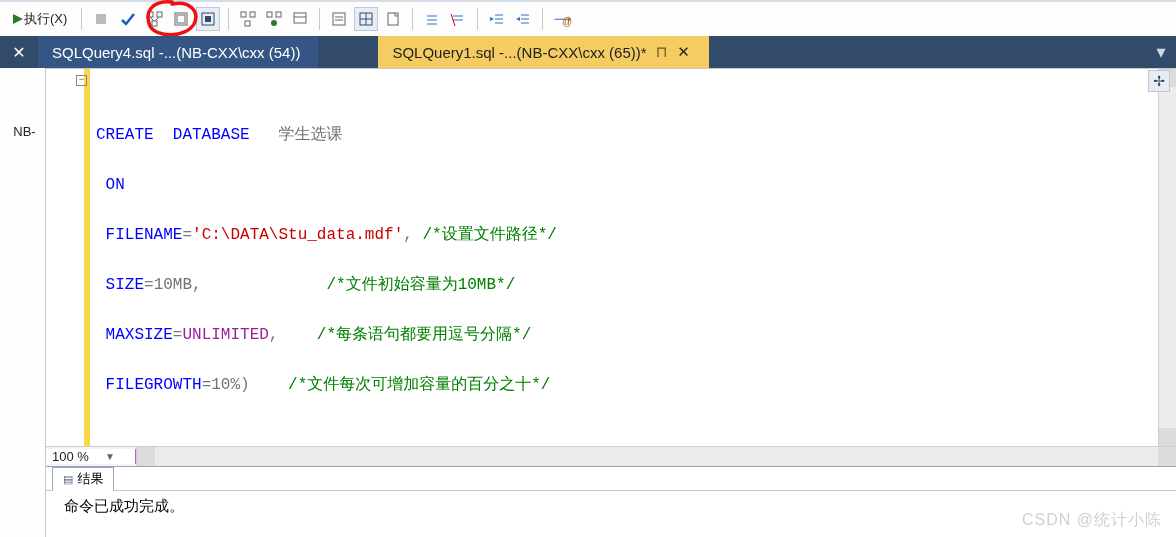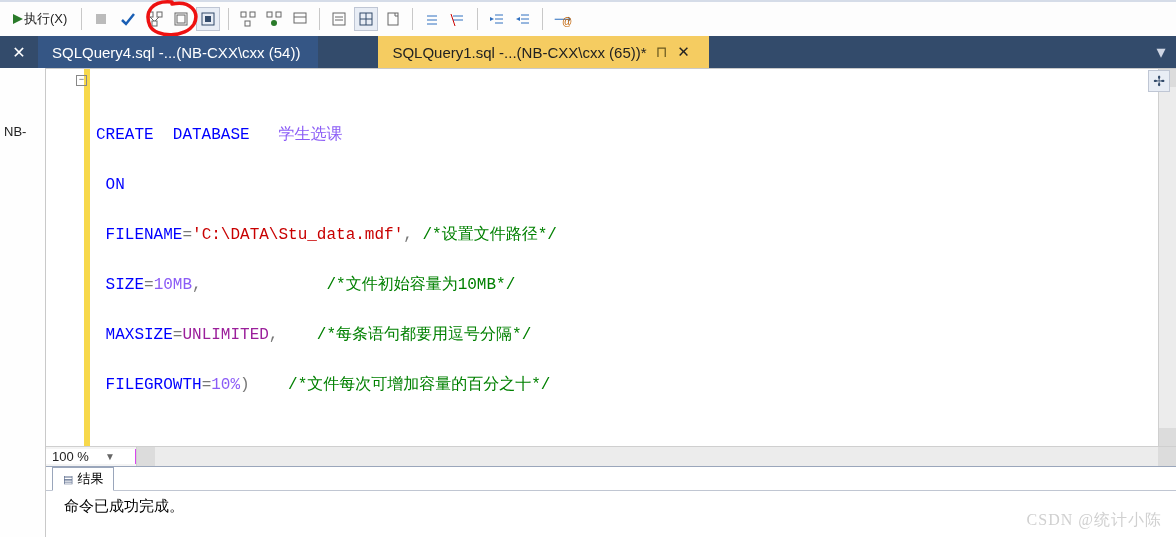--- a/index.html
+++ b/index.html
@@ -60,21 +60,21 @@
   }
   .tab .pin { width:14px; text-align:center; color:#6b5a20; }
   .tab .x   { width:14px; text-align:center; }
   
   .sidegutter {
     position:absolute; left:0; top:68px; bottom:0;
     width:46px; border-right:1px solid #c9c9c9;
     background:#fefefe;
     font-size:13px; color:#222;
     padding-top:56px;
-    text-align:left;
+    text-align:center;
     padding-left:4px;
   }
   
   .editorwrap {
     position:absolute; left:46px; top:68px; right:0; height:398px;
     display:flex; flex-direction:column;
     border-top:1px solid #c9c9c9;
   }
   .editor {
     flex:1;
@@ -98,21 +98,21 @@
     font-family: Consolas, "Courier New", monospace;
     font-size:16px;
     line-height:25px;
     white-space:pre;
     position:relative;
   }
   .code .row { position:relative; padding-left:2px; }
   .kw-blue   { color:#0000ff; }
   .kw-purple { color:#9b1f9b; }
   .kw-gray   { color:#777; }
-  .txt       { color:#8b5cf6; }
+  .txt       { color:#737373; }
   .str-red   { color:#c80000; }
   .cmt       { color:#008000; }
   .vscroll {
     width:18px;
     background:#ececec;
     border-left:1px solid #cfcfcf;
     display:flex; flex-direction:column; align-items:center; justify-content:space-between;
   }
   .vscroll .sbtn { width:100%; height:18px; background:#dcdcdc; }
   .splitdrop {
@@ -163,21 +163,21 @@
     border:1px solid #9aa6bb;
     border-bottom:1px solid #fff;
     background:#fff;
     position:relative; top:1px;
     font-size:13px;
   }
   .rcontent { padding:6px 18px; font-size:15px; }
   .watermark {
     position:absolute; right:14px; bottom:6px;
     color:#d0d0d0; font-size:16px;
-    font-family:Liberation Serif, serif;
+    font-family:Liberation Sans, sans-serif;
     letter-spacing:1px;
     pointer-events:none;
   }
 </style>
 </head>
 <body>
 
 <div class="toolbar">
   <div class="tbtn execute">
     <svg width="12" height="12">

